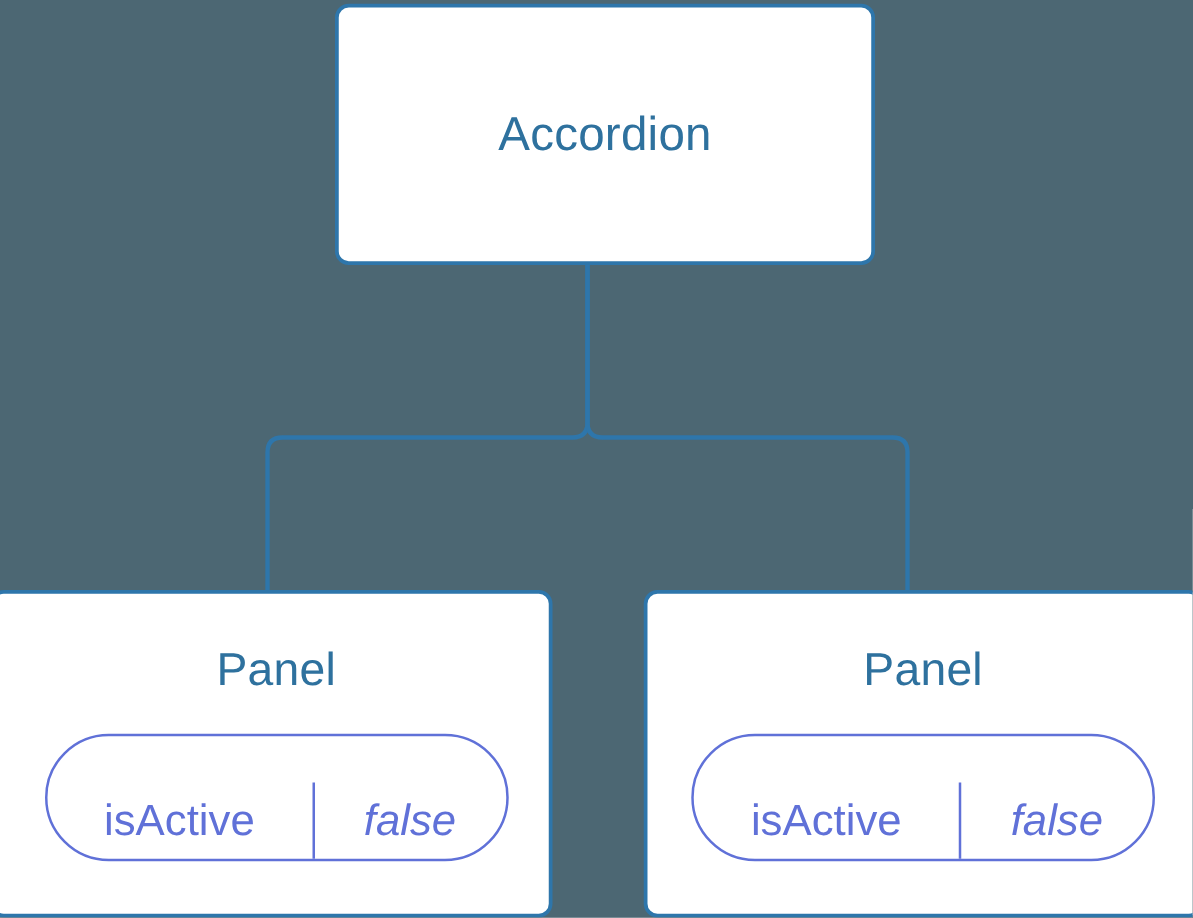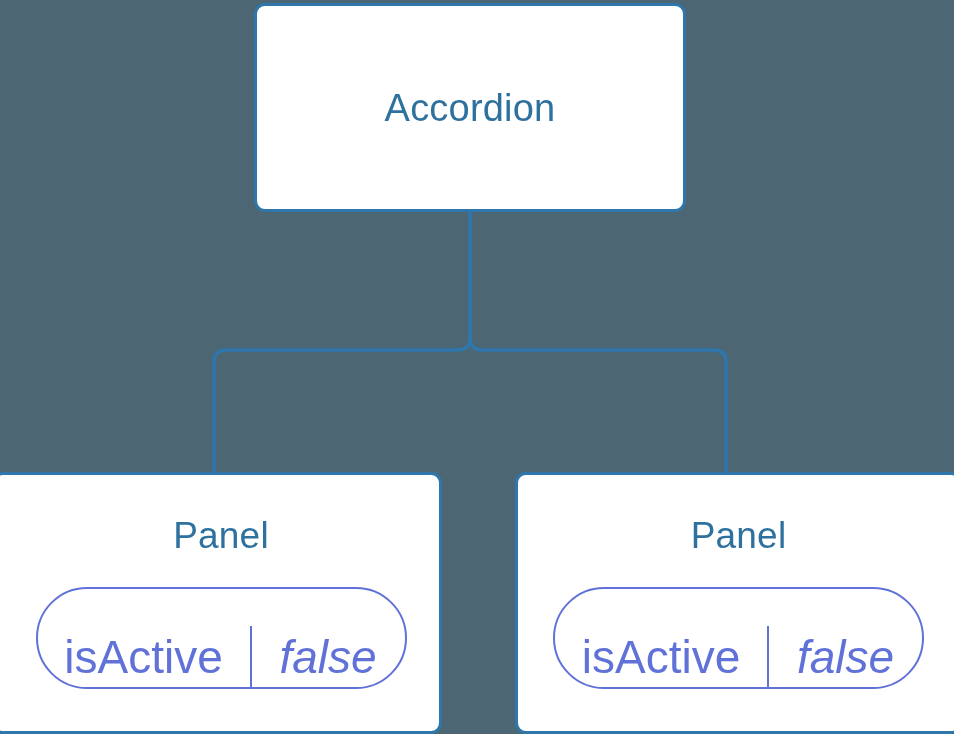--- a/index.html
+++ b/index.html
@@ -35,21 +35,21 @@
     position: absolute;
     box-sizing: border-box;
     background: #ffffff;
     border: 3px solid #2e76ab;
     border-radius: 11px;
     display: flex;
     flex-direction: column;
     align-items: center;
   }
   .node-root {
-    left: 254px;
+    left: 268px;
     top: 3px;
     width: 432px;
     height: 209px;
     justify-content: center;
   }
   .node-child {
     top: 472px;
     height: 262px;
     padding-top: 42px;
   }
@@ -89,21 +89,21 @@
     background: transparent;
   }
   .node-child-left .pill {
     margin-left: 8px;
   }
   .pill-cell {
     display: flex;
     align-items: center;
     justify-content: center;
     color: #6071d8;
-    font-size: 46px;
+    font-size: 35px;
     line-height: 1;
     white-space: nowrap;
     box-sizing: border-box;
     margin-top: 37px;
   }
   .pill-key {
     width: 214px;
     border-right: 2px solid #6071d8;
   }
   .pill-val {

